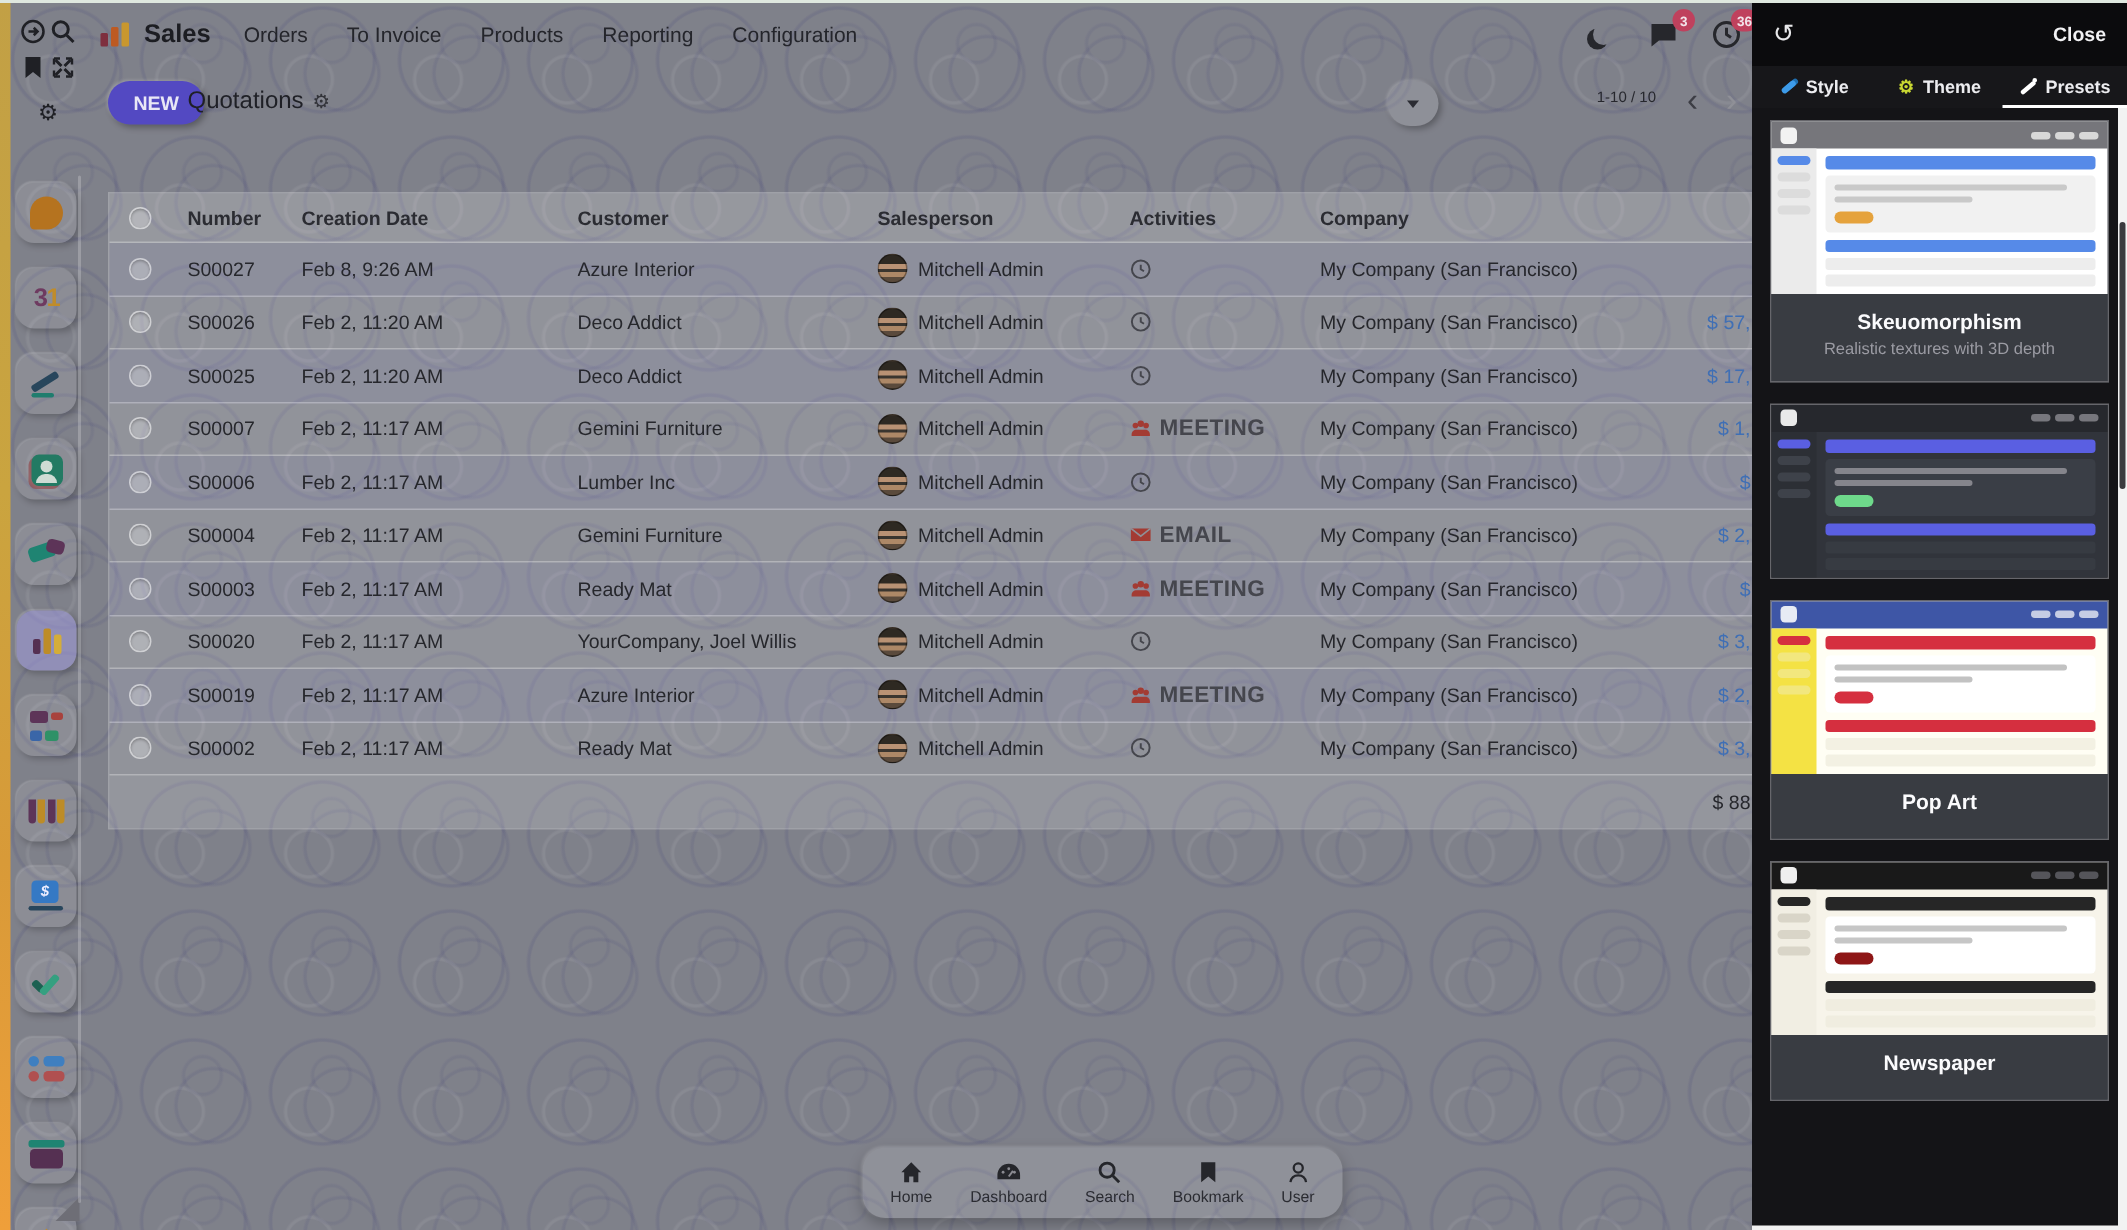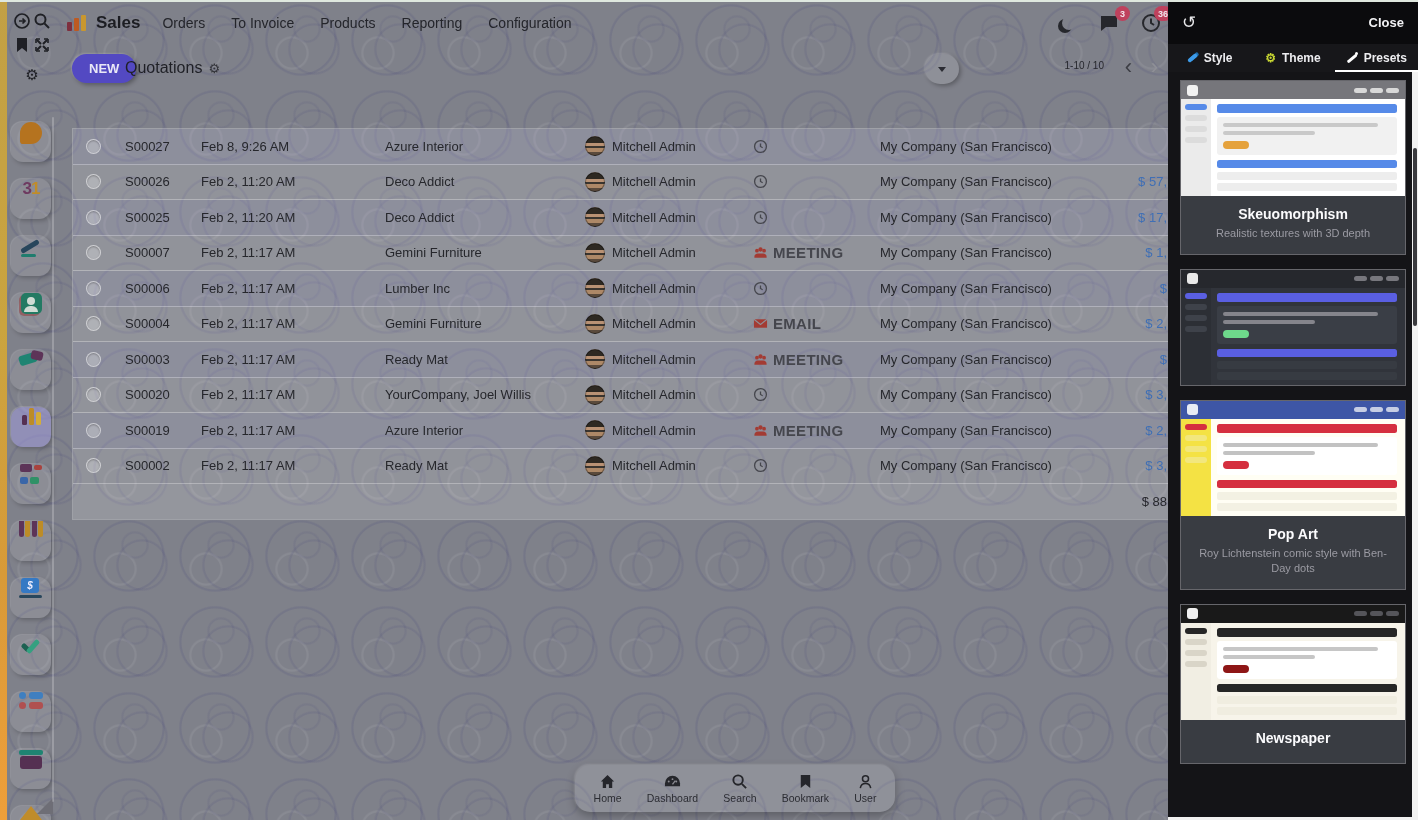--- a/index.html
+++ b/index.html
@@ -17,21 +17,21 @@
     background:linear-gradient(180deg,#c2a045 0%,#caa43f 40%,#d89a38 70%,#ef9f3a 100%);}
 
   
   .sidebar{position:absolute;left:7px;top:2px;width:48px;height:818px;z-index:5;}
   .sidebar::after{content:"";position:absolute;right:1px;top:115px;bottom:18px;width:2px;border-radius:2px;background:rgba(255,255,255,.22);}
   .sb-head{display:grid;grid-template-columns:1fr 1fr;gap:6px 2px;padding:10px 6px;justify-items:center;align-items:center;}
   .sb-head .ico{width:18px;height:18px;color:#1f2025;display:flex;align-items:center;justify-content:center;}
   .sb-gear{grid-column:1 / span 2;font-size:15px;color:#1f2025;margin-top:6px;}
   .app{position:absolute;left:4px;width:40px;height:40px;border-radius:12px;background:rgba(255,255,255,.10);
     box-shadow:-1px -1px 1px rgba(255,255,255,.18), 2px 2px 4px rgba(0,0,0,.22);
-    display:flex;align-items:flex-start;justify-content:center;}
+    display:flex;align-items:center;justify-content:center;}
   .app.active{background:rgba(160,155,220,.55);}
   .curl{position:absolute;left:30px;top:796px;width:0;height:0;border-left:16px solid transparent;border-bottom:16px solid #6e6e76;}
   
   .g-discuss{width:22px;height:22px;background:#b5731f;border-radius:50% 50% 50% 14%;}
   .g-cal{font-size:17px;font-weight:bold;letter-spacing:-1px;}
   .g-cal .d3{color:#6e3a60;} .g-cal .d1{color:#c08c2a;}
   .g-knowledge{position:relative;width:24px;height:24px;}
   .g-knowledge i{position:absolute;left:1px;top:8px;width:20px;height:5px;border-radius:2px;background:#28465c;transform:rotate(-32deg);}
   .g-knowledge b{position:absolute;left:2px;bottom:3px;width:15px;height:3px;border-radius:2px;background:#1f7d6e;}
   .g-contacts{position:relative;width:21px;height:21px;border-radius:5px;background:#237a63;box-shadow:-2px 2px 0 rgba(150,60,60,.55);}
@@ -325,20 +325,32 @@
     <span class="crumb"><span>Quotations</span><span class="crumb-gear">⚙</span></span>
     <span class="dd-btn">
         <span class="caret"></span>
       </span>
     <span class="pager">1-10 / 10</span>
     <span class="pg-prev">‹</span>
     <span class="pg-next">›</span>
   </div>
 
   <div class="table">
+    <div class="thead">
+      <span class="td c-check">
+          <span class="chk"></span>
+        </span>
+      <span class="td c-num">Number</span>
+      <span class="td c-date">Creation Date</span>
+      <span class="td c-cust">Customer</span>
+      <span class="td c-sales">Salesperson</span>
+      <span class="td c-act">Activities</span>
+      <span class="td c-comp">Company</span>
+      <span class="td c-amt"></span>
+    </div>
     <div class="rows">
       <div class="trow">
           <span class="td c-check">
             <span class="chk"></span>
           </span>
           <span class="td c-num">S00027</span>
           <span class="td c-date">Feb 8, 9:26 AM</span>
           <span class="td c-cust">Azure Interior</span>
           <span class="td c-sales">
             <span class="avatar"></span>
@@ -731,21 +743,20 @@
                   <span class="pv-chip"></span>
                 </div>
                 <div class="pv-bar b"></div>
                 <div class="pv-row"></div>
                 <div class="pv-row"></div>
               </div>
             </div>
         </div>
         <div class="pv-cap">
             <div class="pv-name">Pop Art</div>
-            <div class="pv-desc">Roy Lichtenstein comic style with Ben-Day dots</div>
           </div>
       </div>
 
       <div class="preset-card" style="--titlebar: #191919; --sq: #efefef; --dot: #55555a; --body: #f7f4ea; --side: #f1eee3; --sidepill: #d9d5c8; --accent: #262626; --chip: #8e1616; --card: #ffffff; --line: #c6c6c6; --row: #f0ede0;">
         <div class="pv">
           <div class="pv-titlebar">
               <span class="pv-sq"></span>
               <span class="pv-dots">
                 <i></i>
                 <i></i>

